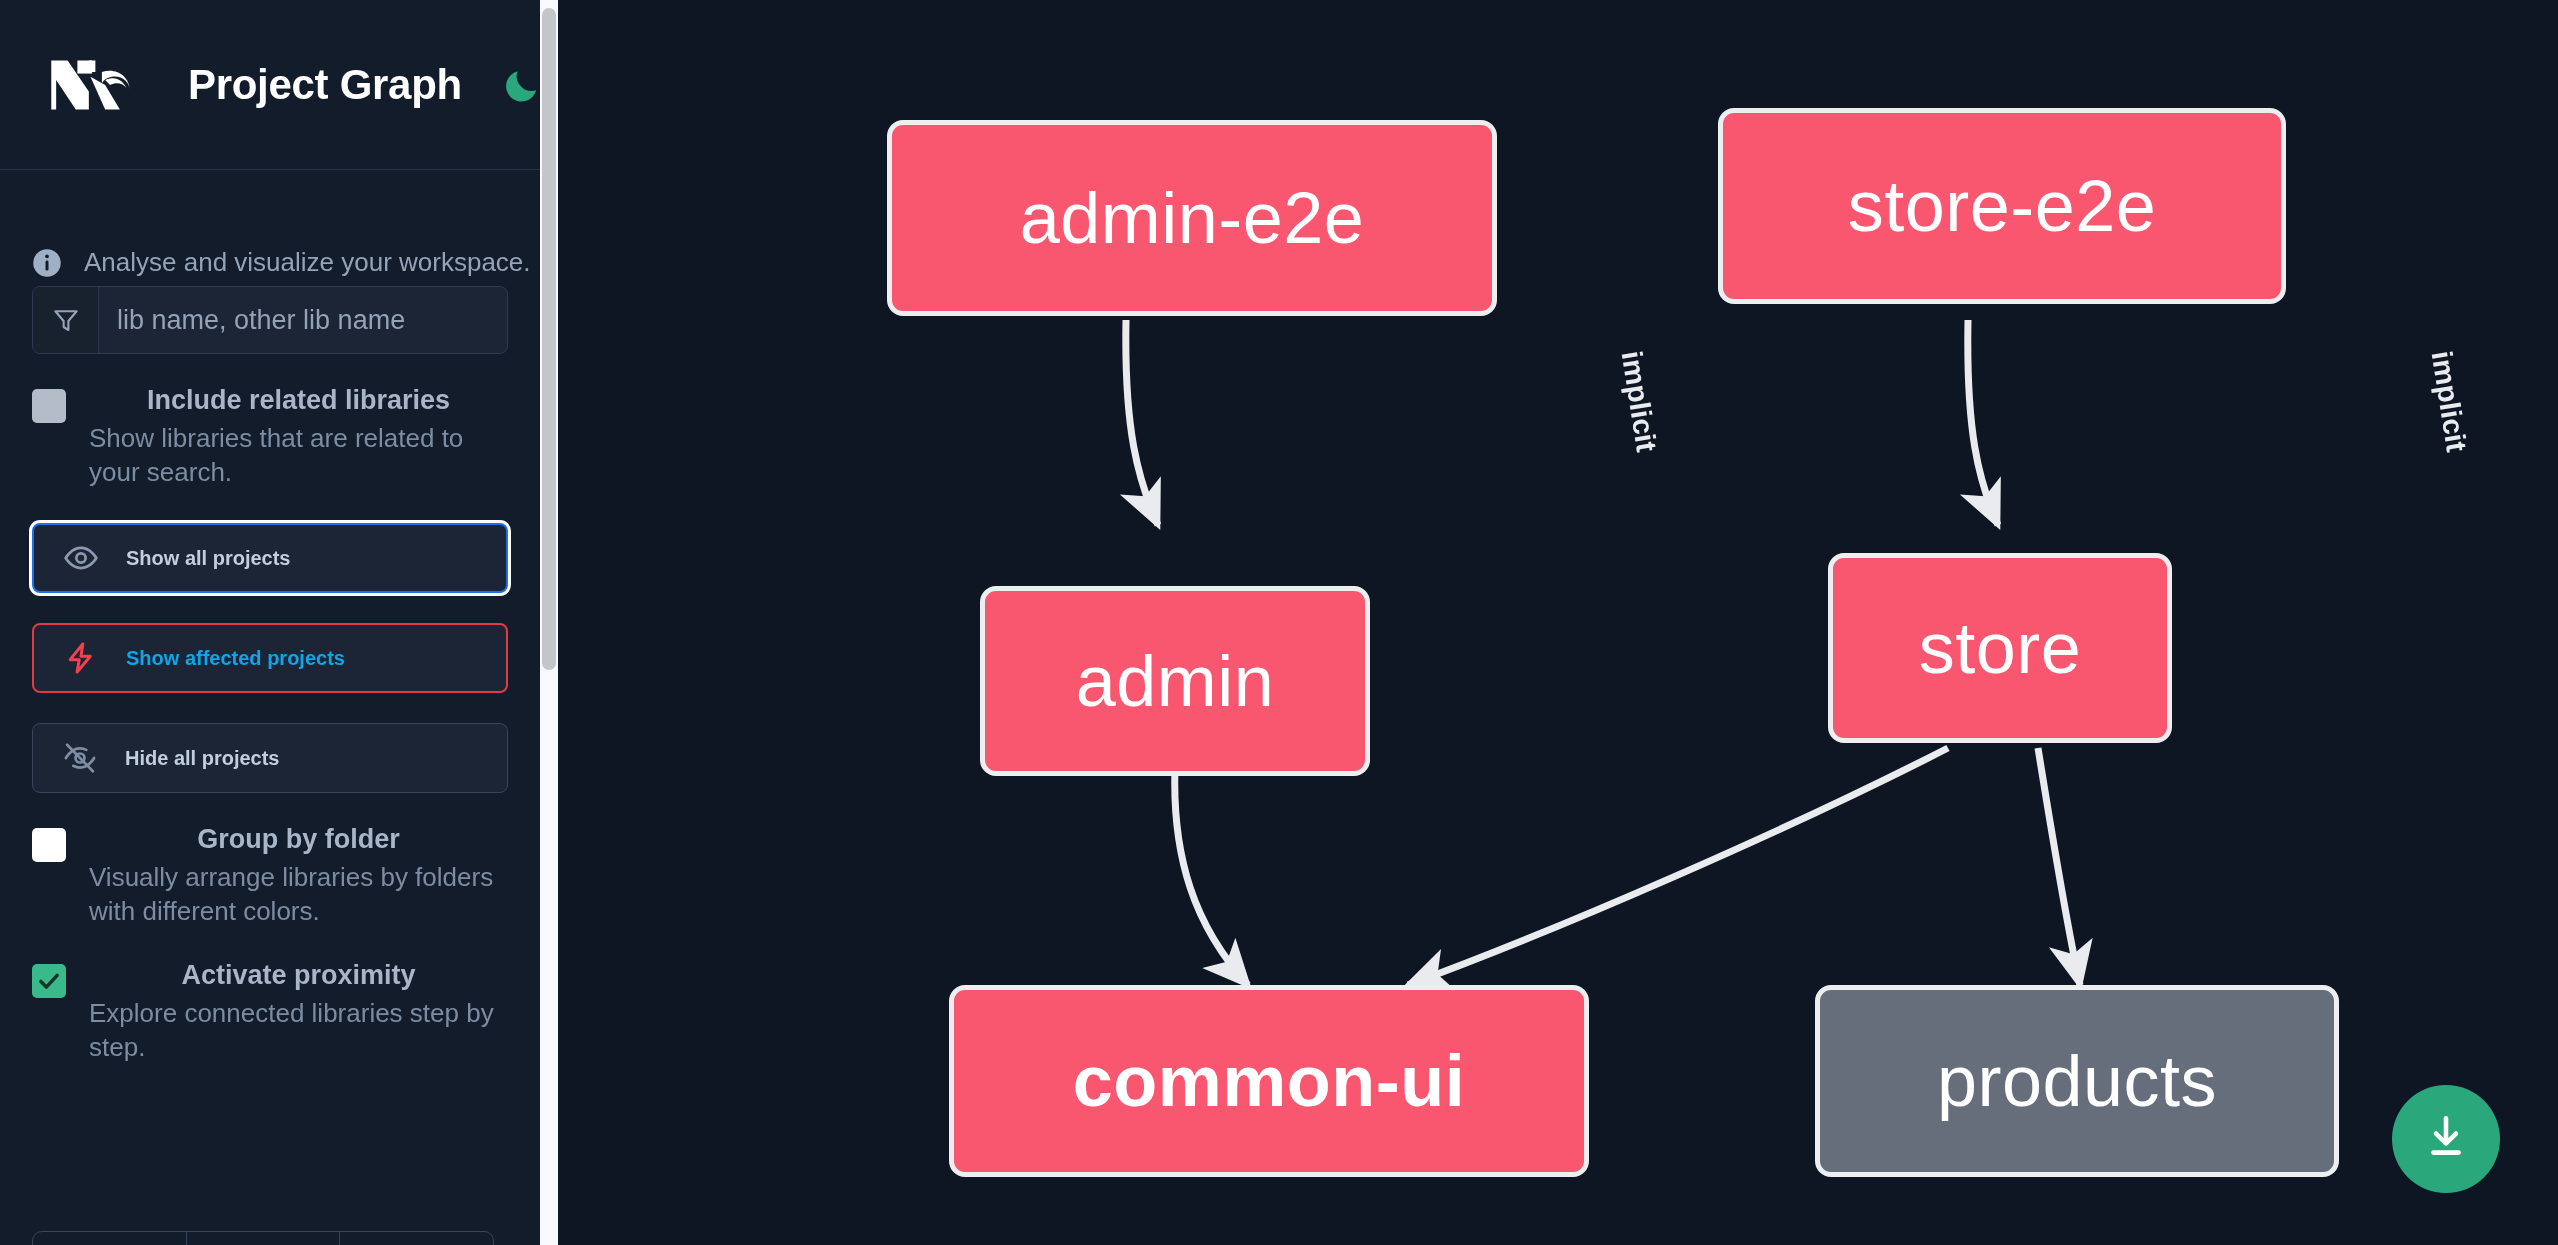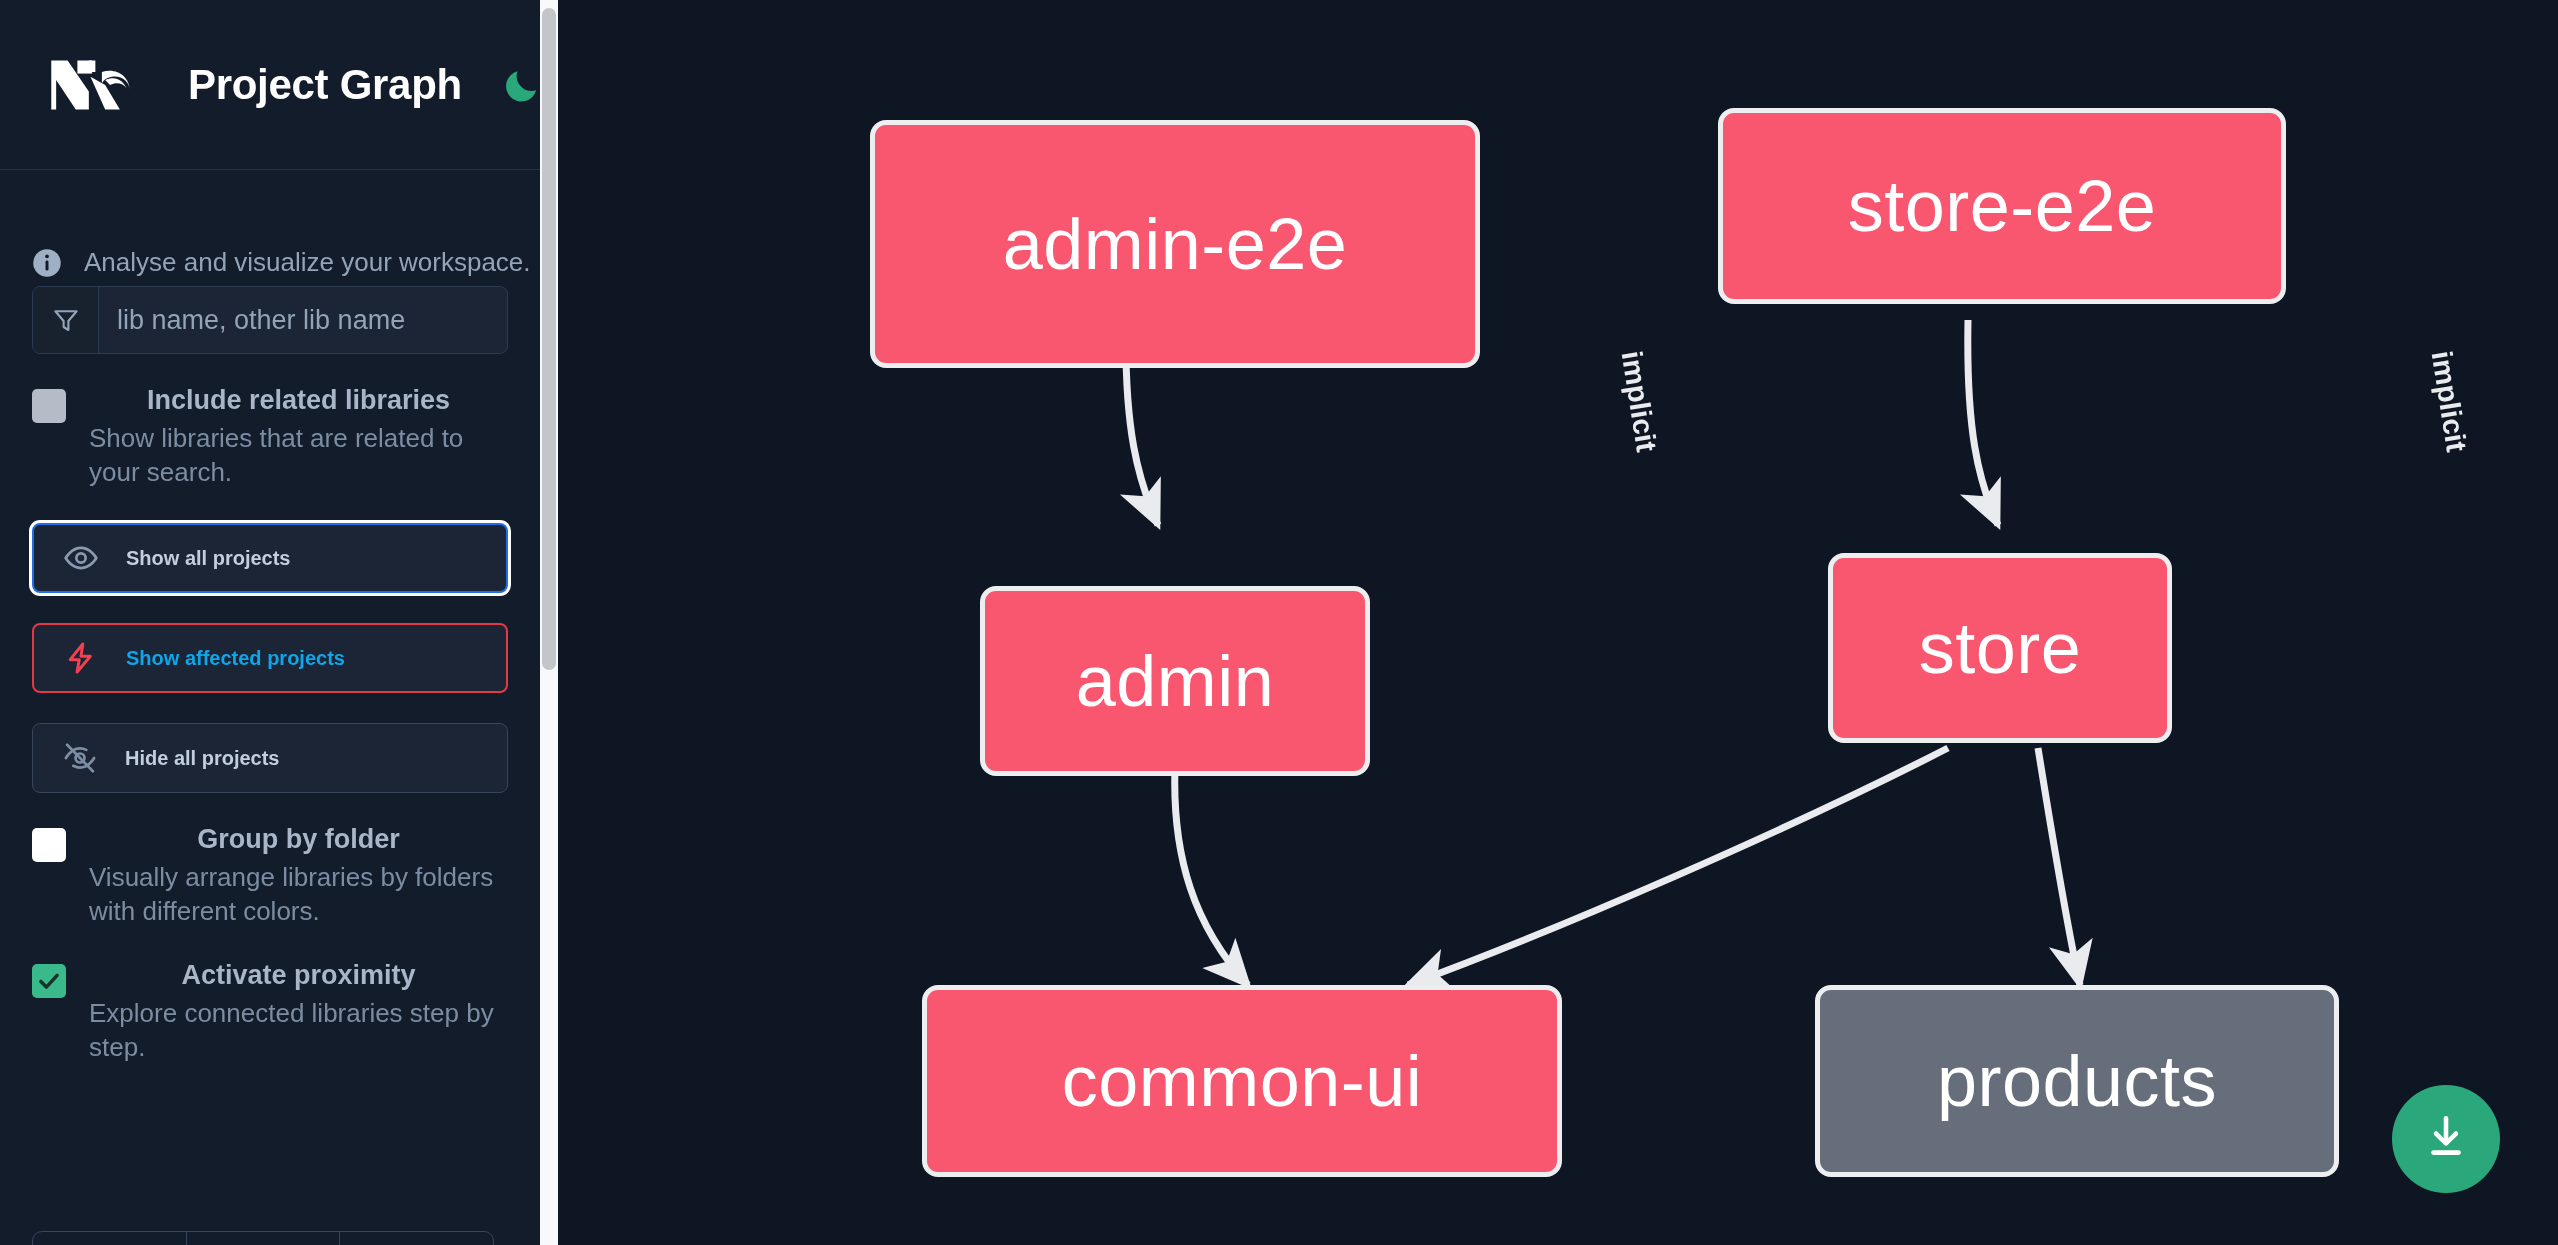--- a/index.html
+++ b/index.html
@@ -312,37 +312,37 @@
 
         <path d="M 1390,748 C 1230,830 1000,930 850,985"></path>
 
         <path d="M 1480,748 C 1498,860 1510,930 1522,985"></path>
       </g>
     </svg>
 
     <div class="edge-label" style="left:1030px; top:385px; transform:rotate(81deg);">implicit</div>
     <div class="edge-label" style="left:1840px; top:385px; transform:rotate(81deg);">implicit</div>
 
-    <div class="node pink" style="left:312px; top:120px; width:610px; height:248px;">
+    <div class="node pink" style="left:329px; top:120px; width:610px; height:196px;">
       <span>admin-e2e</span>
     </div>
 
     <div class="node pink" style="left:1160px; top:108px; width:568px; height:196px;">
       <span>store-e2e</span>
     </div>
 
     <div class="node pink" style="left:422px; top:586px; width:390px; height:190px;">
       <span>admin</span>
     </div>
 
     <div class="node pink" style="left:1270px; top:553px; width:344px; height:190px;">
       <span>store</span>
     </div>
 
-    <div class="node pink" style="left:364px; top:985px; width:640px; height:192px;">
+    <div class="node pink" style="left:391px; top:985px; width:640px; height:192px;font-weight:bold;">
       <span>common-ui</span>
     </div>
 
     <div class="node grey" style="left:1257px; top:985px; width:524px; height:192px;">
       <span>products</span>
     </div>
 
     <div class="fab" style="right:58px; bottom:52px;">
       <span>
         <svg viewBox="0 0 24 24" width="52" height="52" fill="none" stroke="#ffffff" stroke-width="2.1" stroke-linecap="round" stroke-linejoin="round">

